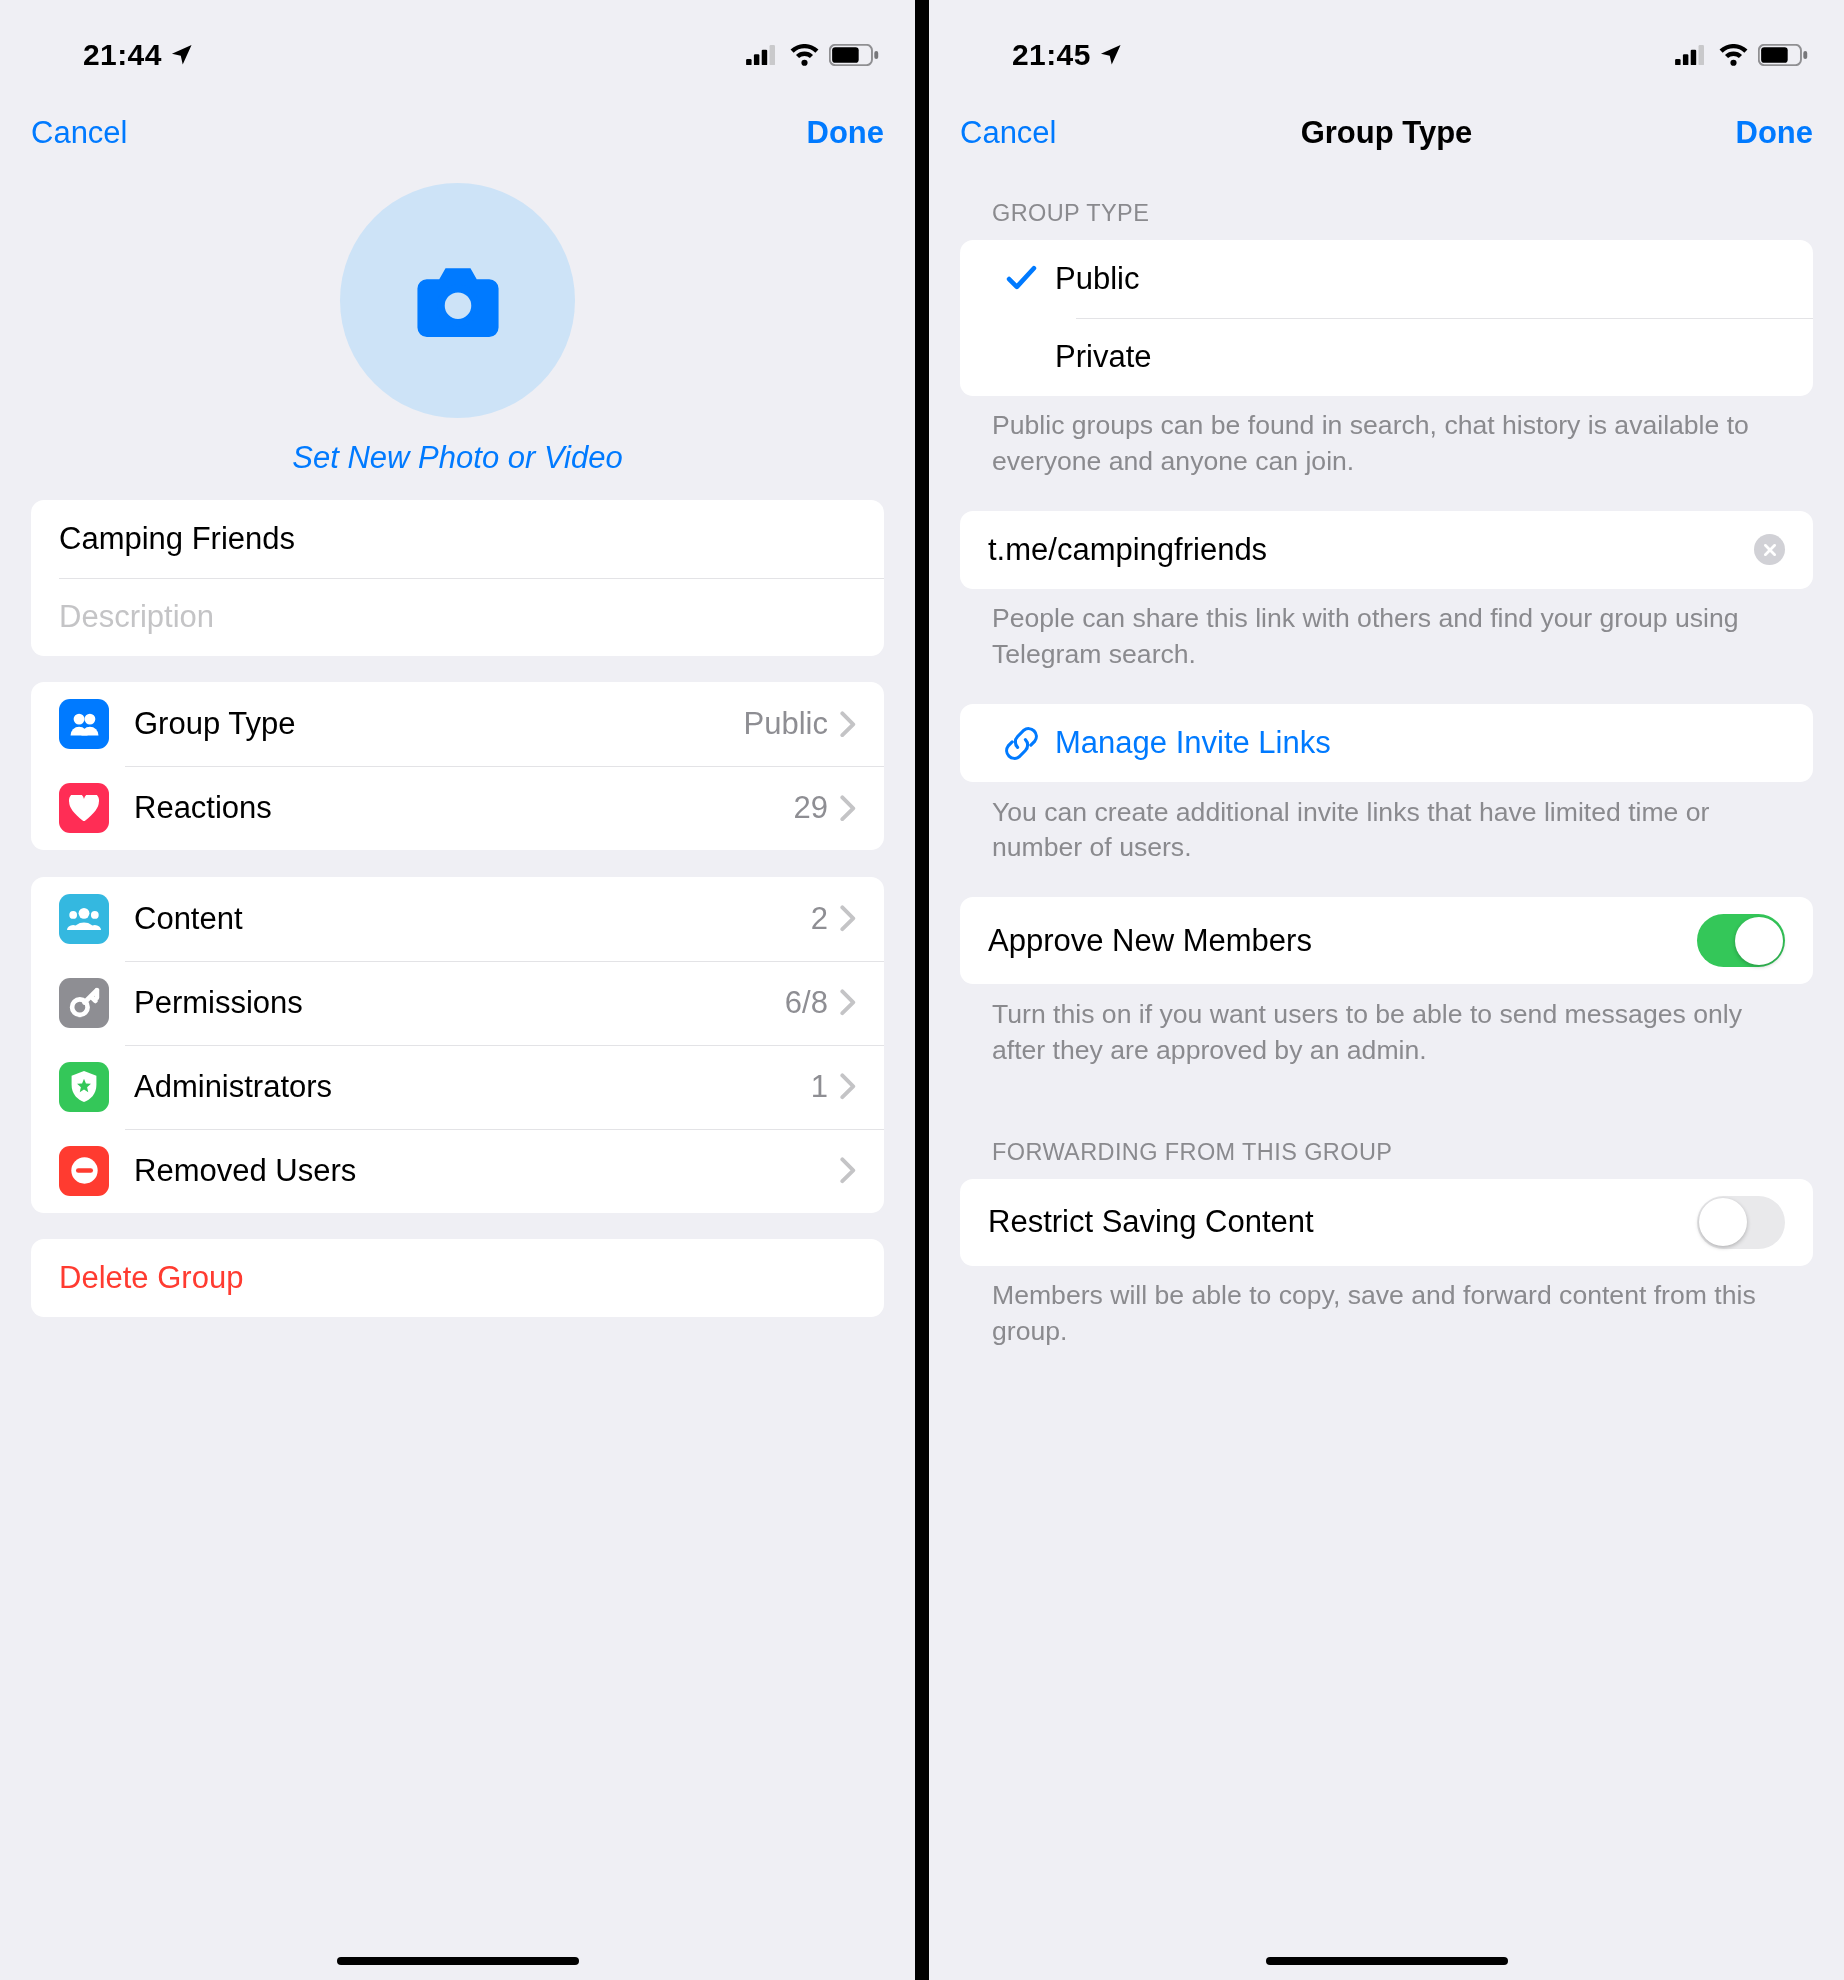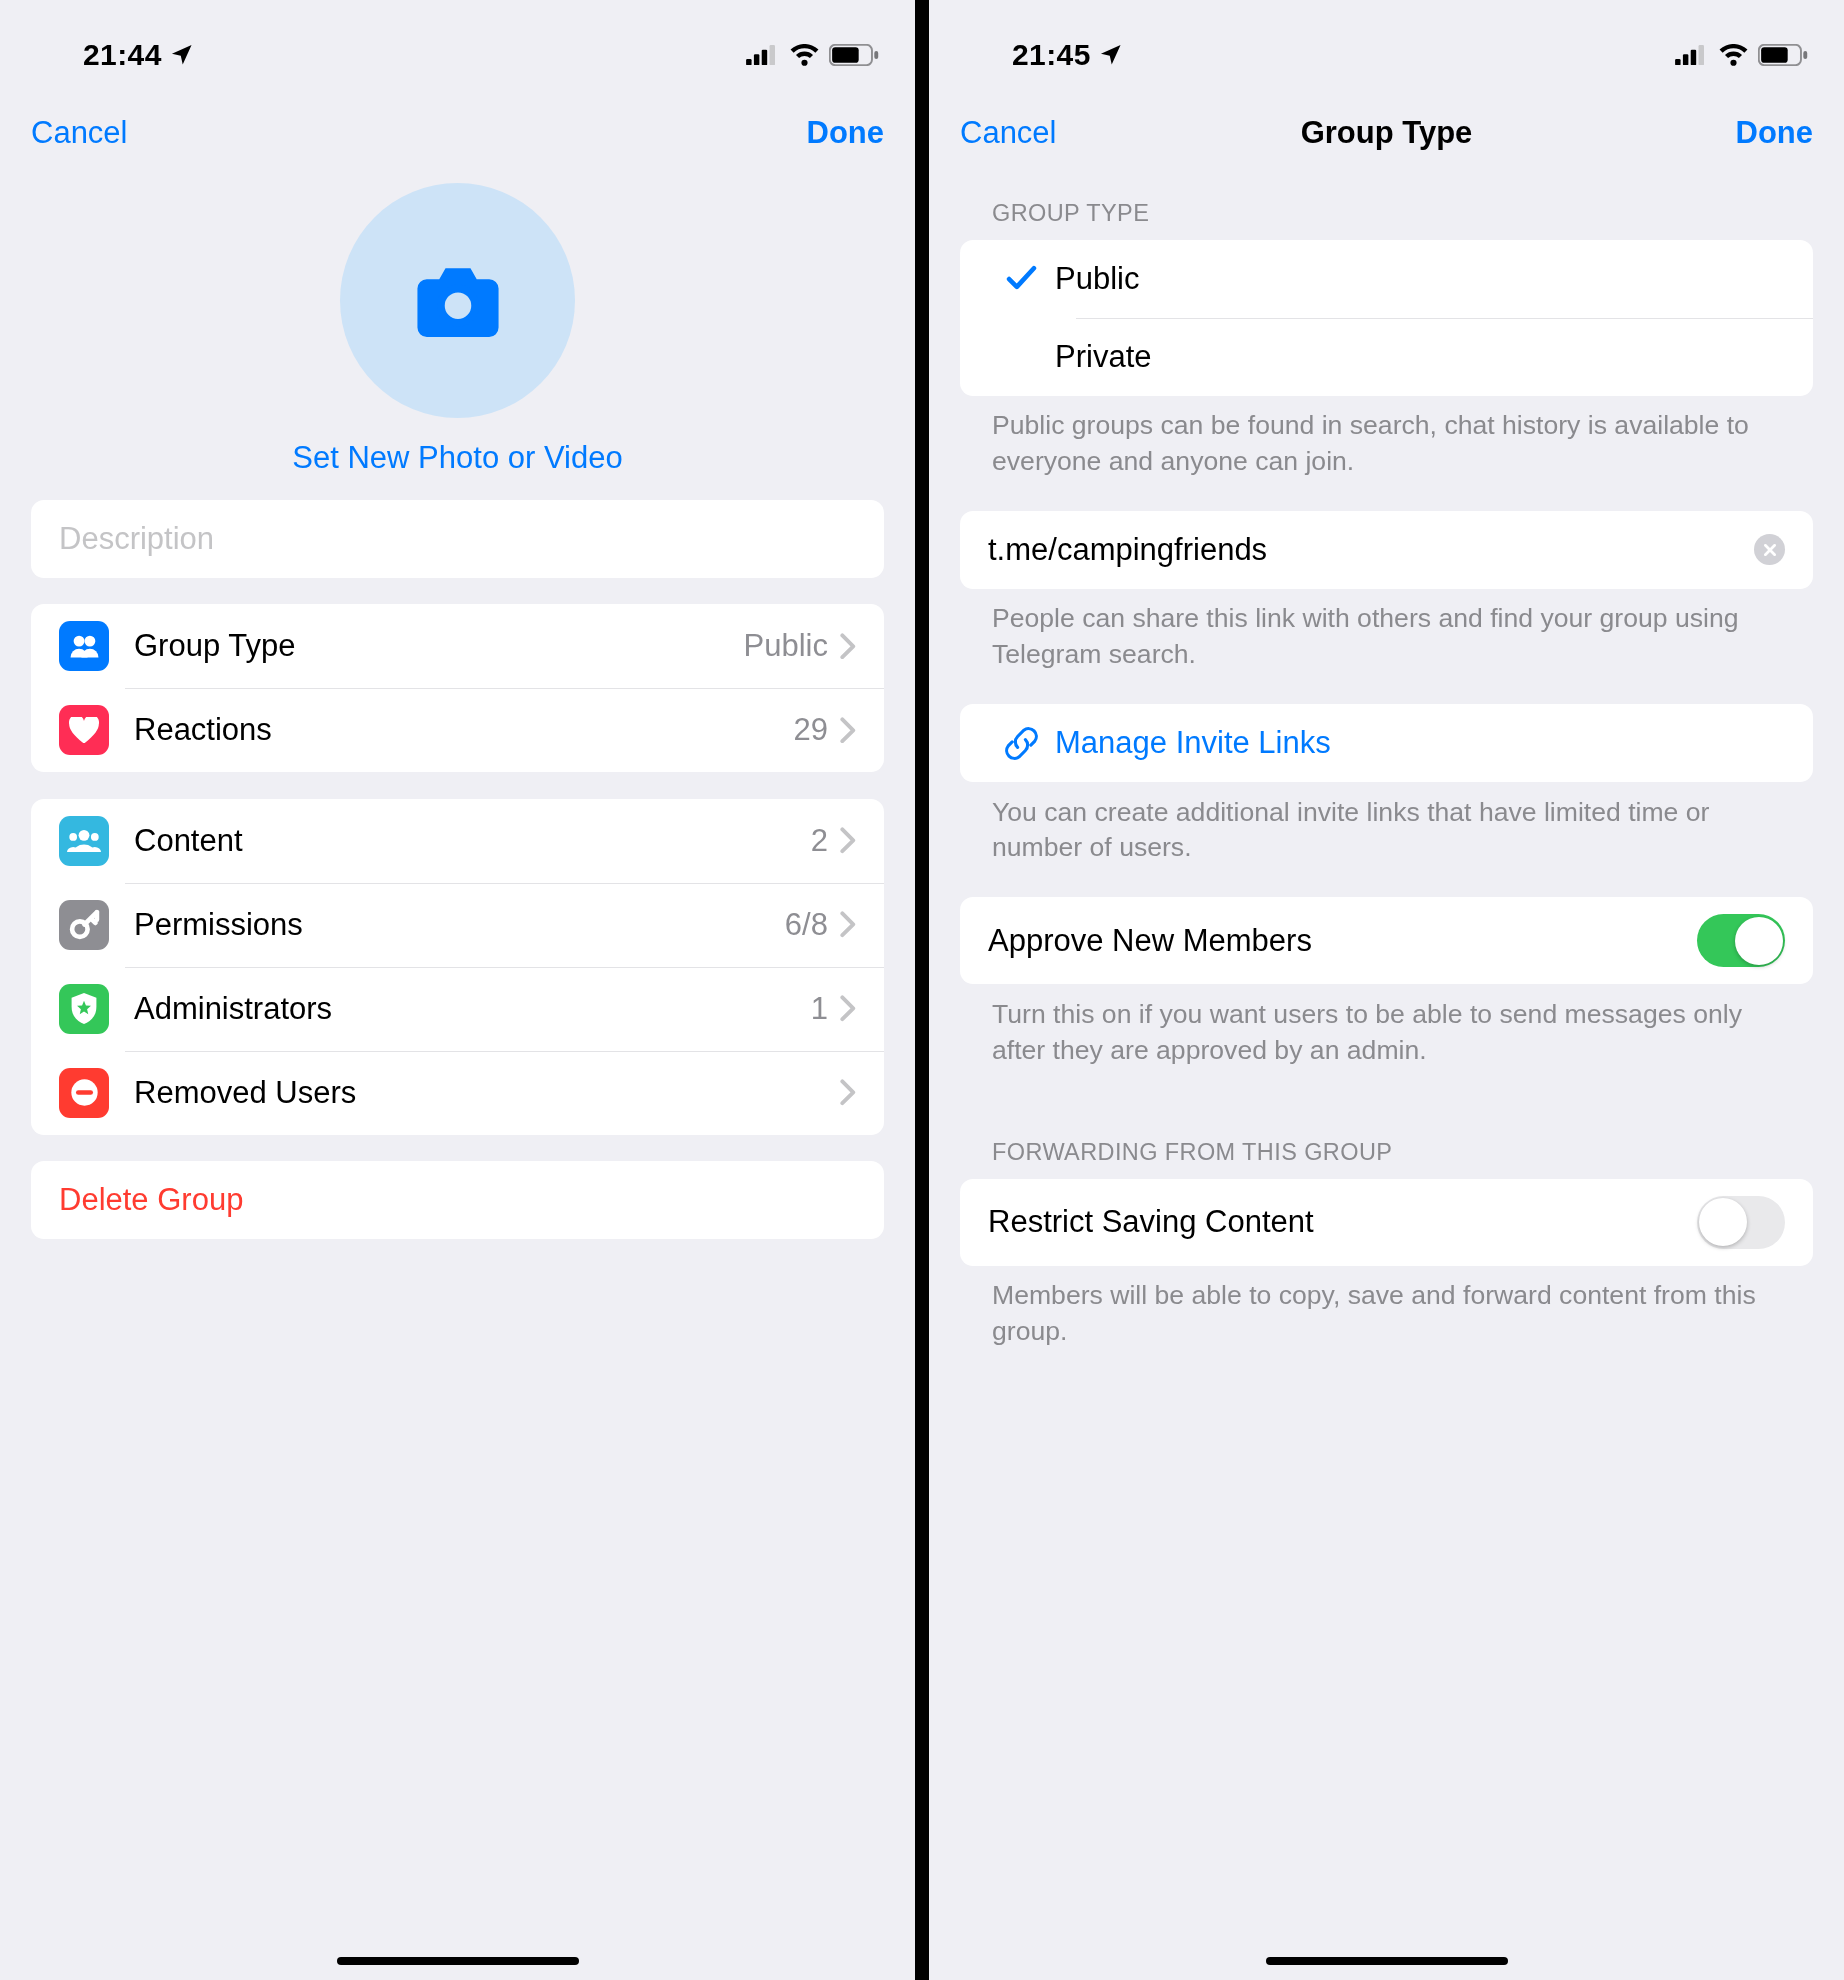--- a/index.html
+++ b/index.html
@@ -91,20 +91,21 @@
     display:flex;
     align-items:center;
     justify-content:center;
   }
   .set-photo-link {
     color:#007aff;
     font-size:31px;
     background:none;
     border:none;
     cursor:pointer;
+    font-style:italic;
   }
 
   
   .group {
     margin:0 31px 26.6px 31px;
     border-radius:13px;
     background:#fff;
     overflow:hidden;
   }
   .section-header {
@@ -277,20 +278,23 @@
           <path fill="#007aff" d="M20 22 h16 l8 -14 h32 l8 14 h16 a12 12 0 0 1 12 12 v50 a12 12 0 0 1 -12 12 h-80 a12 12 0 0 1 -12 -12 v-50 a12 12 0 0 1 12 -12 z"></path>
           <circle cx="60" cy="56" r="22" fill="#cde3f7"></circle>
           <circle cx="60" cy="56" r="22" fill="none" stroke="#007aff" stroke-width="10"></circle>
         </svg>
       </div>
       <button class="set-photo-link">Set New Photo or Video</button>
     </div>
 
     <div class="group">
       <div class="cell">
+        <input class="cell-input" type="text" value="Camping Friends" style="">
+      </div>
+      <div class="cell">
         <input class="cell-input" type="text" placeholder="Description" style="">
       </div>
     </div>
 
     <div class="group">
       <div class="cell with-icon">
         <div class="cell-icon" style="background:#007aff">
           <svg width="31" height="23.5" viewBox="0 0 40 30">
               <circle cx="13" cy="9" r="7" fill="#fff"></circle>
               <circle cx="27" cy="9" r="7" fill="#fff"></circle>

